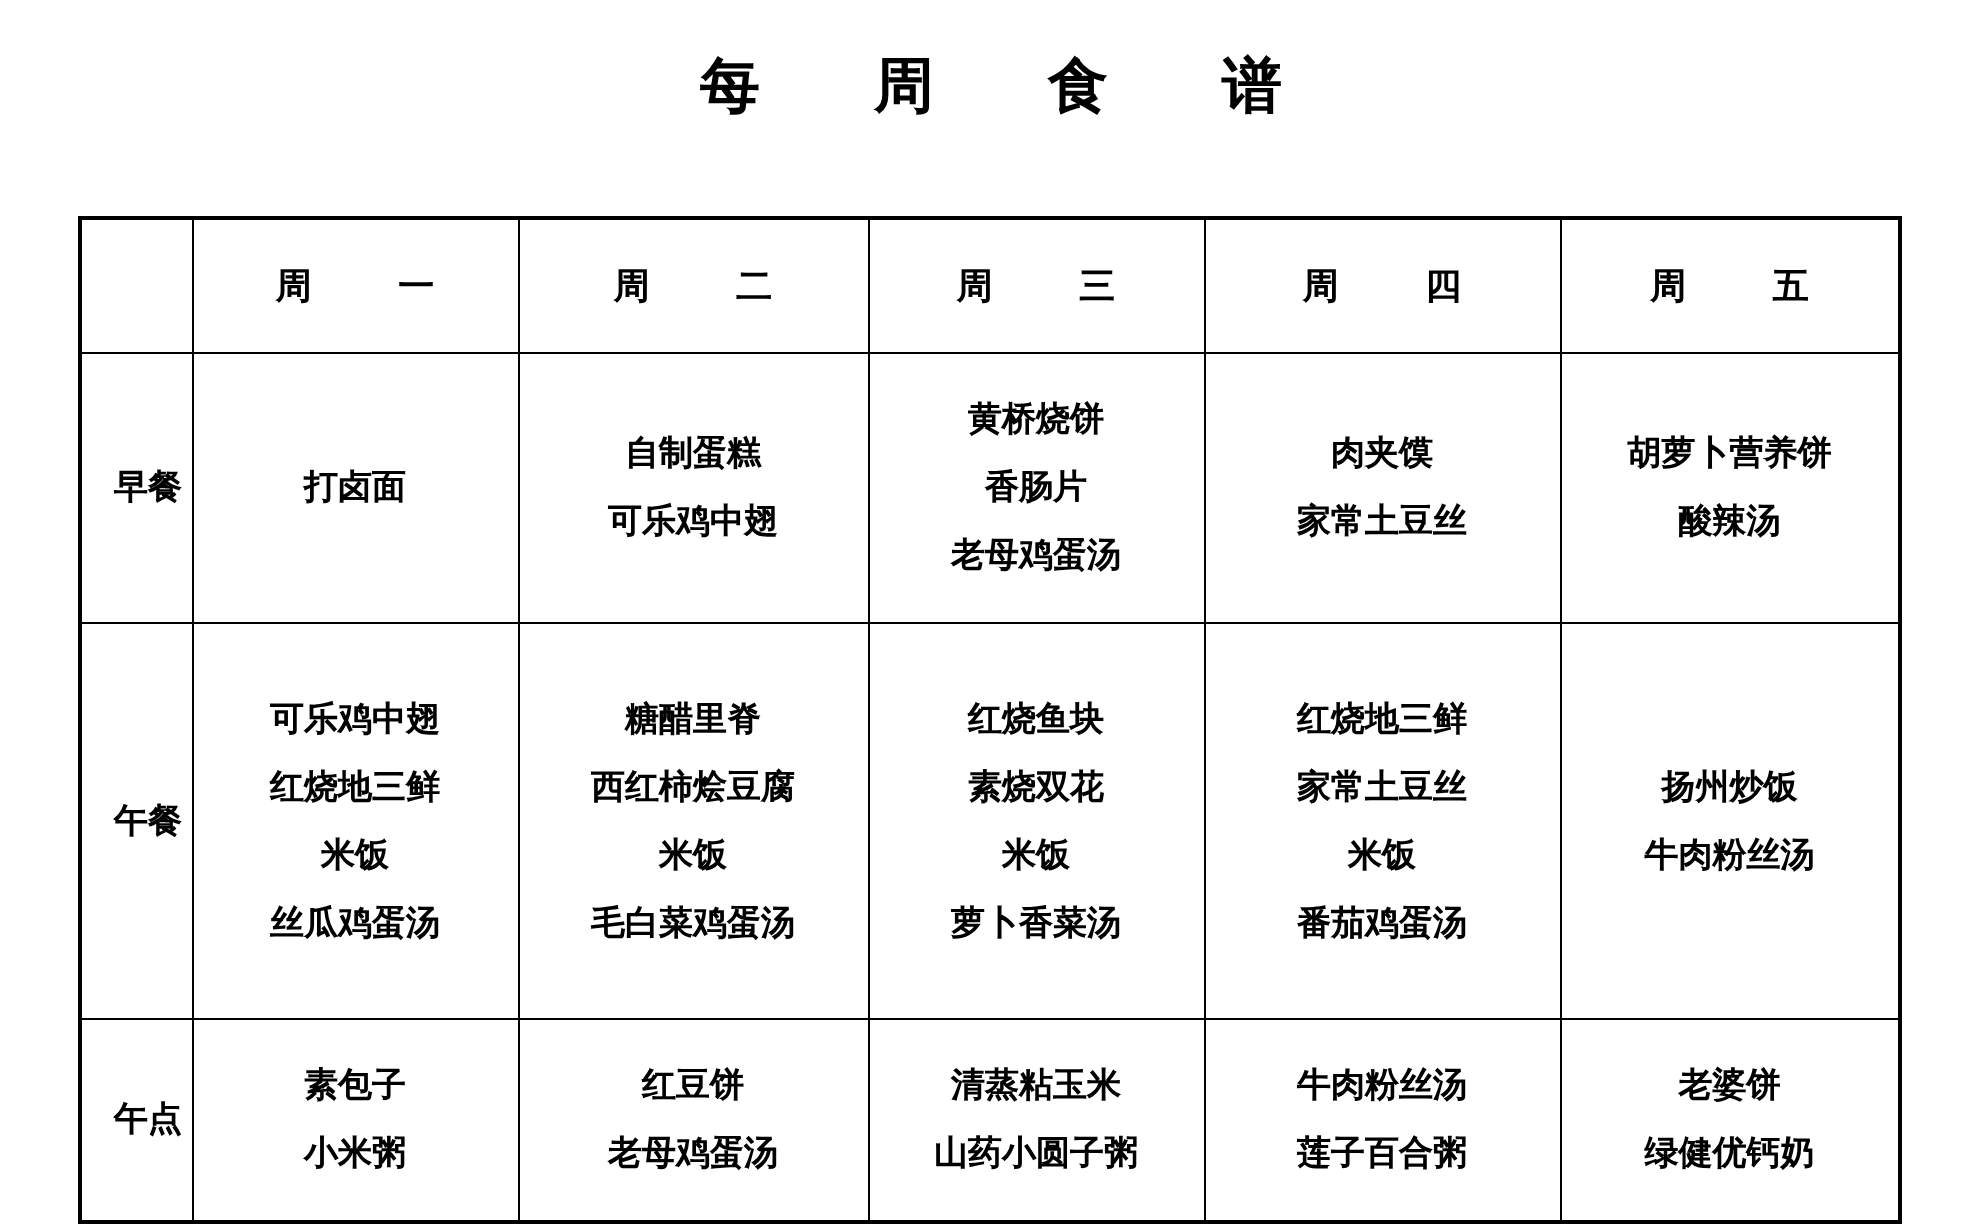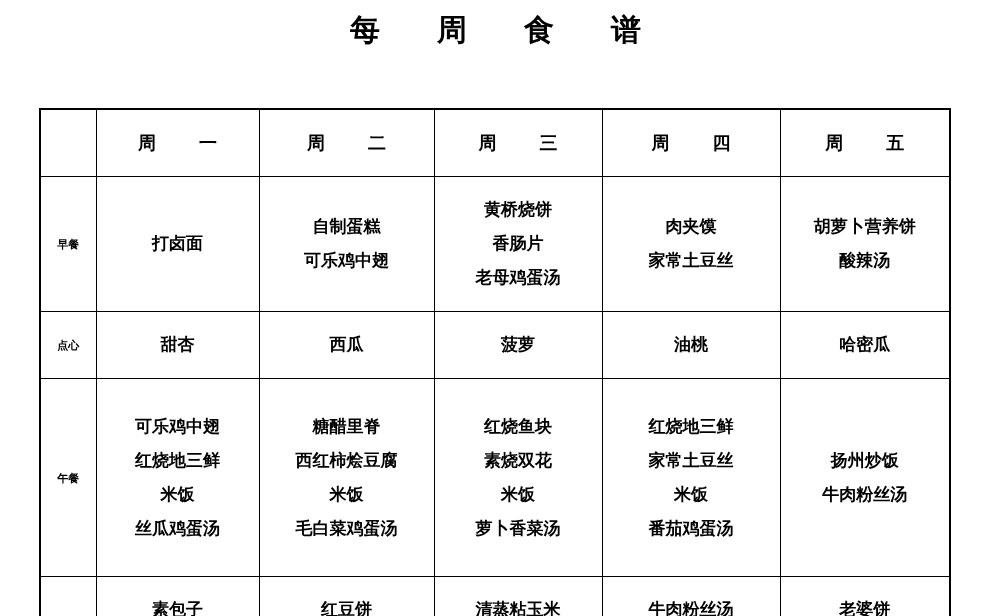--- a/index.html
+++ b/index.html
@@ -11,21 +11,21 @@
   }
   .page {
     position: relative;
     width: 991px;
     height: 616px;
     background: #ffffff;
     overflow: hidden;
   }
   .title {
     margin: 0;
-    padding-top: 10px;
+    padding-top: 23px;
     text-align: center;
     font-size: 30px;
     font-weight: bold;
     letter-spacing: 0.45em;
     text-indent: 0.45em;
     white-space: nowrap;
   }
   .date {
     position: absolute;
     left: 47px;
@@ -54,21 +54,21 @@
     padding: 16px;
     overflow: hidden;
   }
   table.menu th.day {
     font-size: 18px;
     letter-spacing: 0.7em;
     text-indent: 0.7em;
     white-space: nowrap;
   }
   table.menu th.rowlabel {
-    font-size: 11px;
+    font-size: 17px;
     white-space: nowrap;
   }
   tr.row-header    { height: 40px; }
   tr.row-breakfast { height: 104px; }
   tr.row-snack     { height: 45px; }
   tr.row-lunch     { height: 198px; }
   tr.row-afternoon { height: 80px; }
 </style>
 </head>
 <body>
@@ -102,28 +102,20 @@
 可乐鸡中翅</td>
         <td>黄桥烧饼
 香肠片
 老母鸡蛋汤</td>
         <td>肉夹馍
 家常土豆丝</td>
         <td>胡萝卜营养饼
 酸辣汤</td>
       </tr>
 
-      <tr class="row-snack">
-        <th class="rowlabel">点心</th>
-        <td>甜杏</td>
-        <td>西瓜</td>
-        <td>菠萝</td>
-        <td>油桃</td>
-        <td>哈密瓜</td>
-      </tr>
 
       <tr class="row-lunch">
         <th class="rowlabel">午餐</th>
         <td>可乐鸡中翅
 红烧地三鲜
 米饭
 丝瓜鸡蛋汤</td>
         <td>糖醋里脊
 西红柿烩豆腐
 米饭

